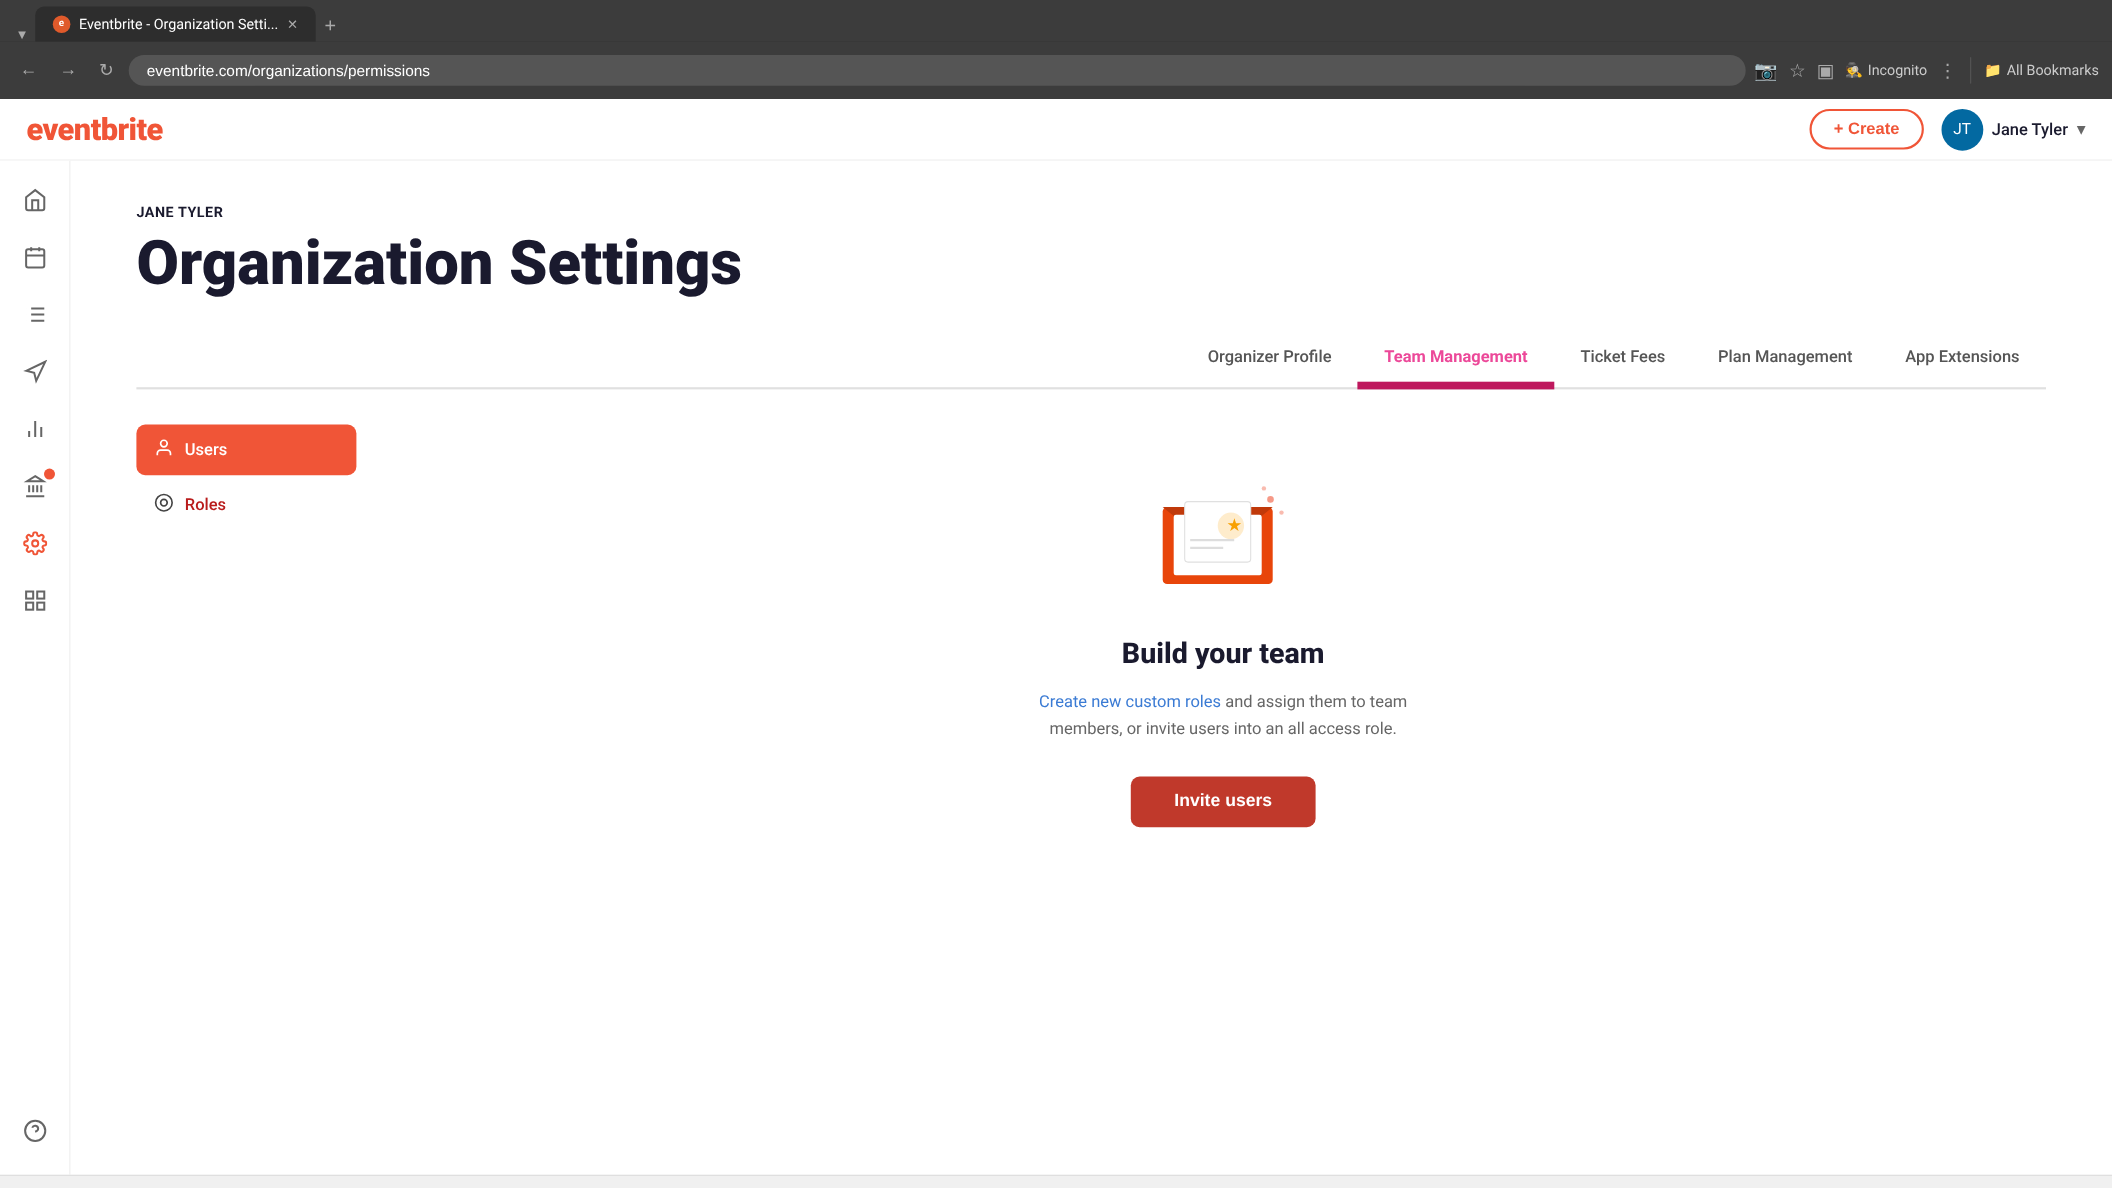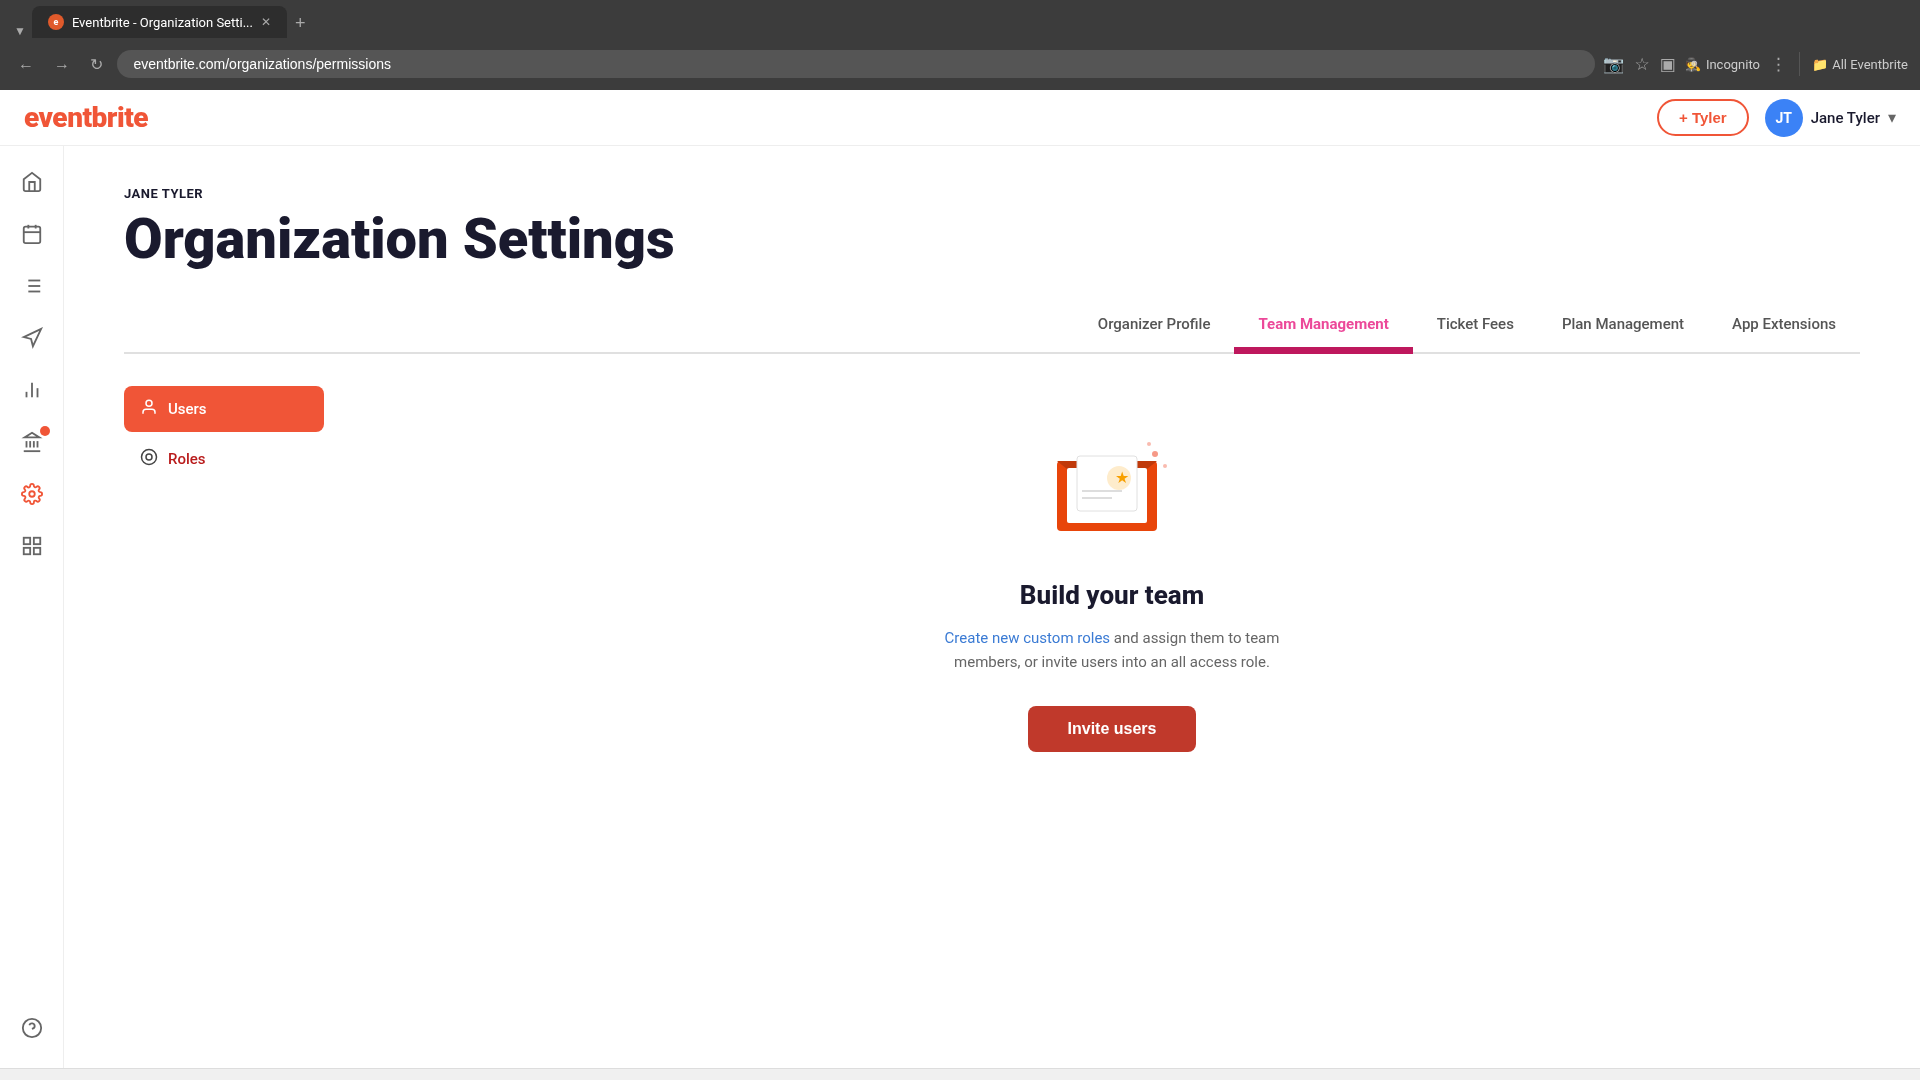--- a/index.html
+++ b/index.html
@@ -141,27 +141,27 @@
     }
     .user-menu {
       display: flex;
       align-items: center;
       gap: 8px;
       cursor: pointer;
     }
     .user-avatar {
       width: 38px;
       height: 38px;
-      background: #3b82f6;
+      background: #0369a1;
       border-radius: 50%;
       display: flex;
       align-items: center;
       justify-content: center;
       color: #fff;
-      font-weight: 700;
+      font-weight: 400;
       font-size: 14px;
     }
     .user-name {
       font-size: 15px;
       font-weight: 500;
       color: #1a1a2e;
     }
 
     
     .main-area {
@@ -365,31 +365,31 @@
       <span style="font-size:17px; cursor:pointer;">▣</span>
       <div class="incognito-badge">
         <span>🕵</span>
         <span>Incognito</span>
       </div>
       <span style="cursor:pointer; font-size:17px;">⋮</span>
     </div>
     <div style="border-left:1px solid #555; height:24px; margin: 0 4px;"></div>
     <div style="color:#ccc; font-size:13px; display:flex; align-items:center; gap:4px;">
       <span>📁</span>
-      <span>All Eventbrite</span>
+      <span>All Bookmarks</span>
     </div>
   </div>
 </div>
 
 <div class="page-wrapper">
 
   <nav class="top-nav">
     <div class="eventbrite-logo">eventbrite</div>
     <div class="nav-actions">
-      <button class="create-btn">+ Tyler</button>
+      <button class="create-btn">+ Create</button>
       <div class="user-menu">
         <div class="user-avatar">JT</div>
         <span class="user-name">Jane Tyler</span>
         <span style="color:#666;">▾</span>
       </div>
     </div>
   </nav>
 
   <div class="main-area">
 

